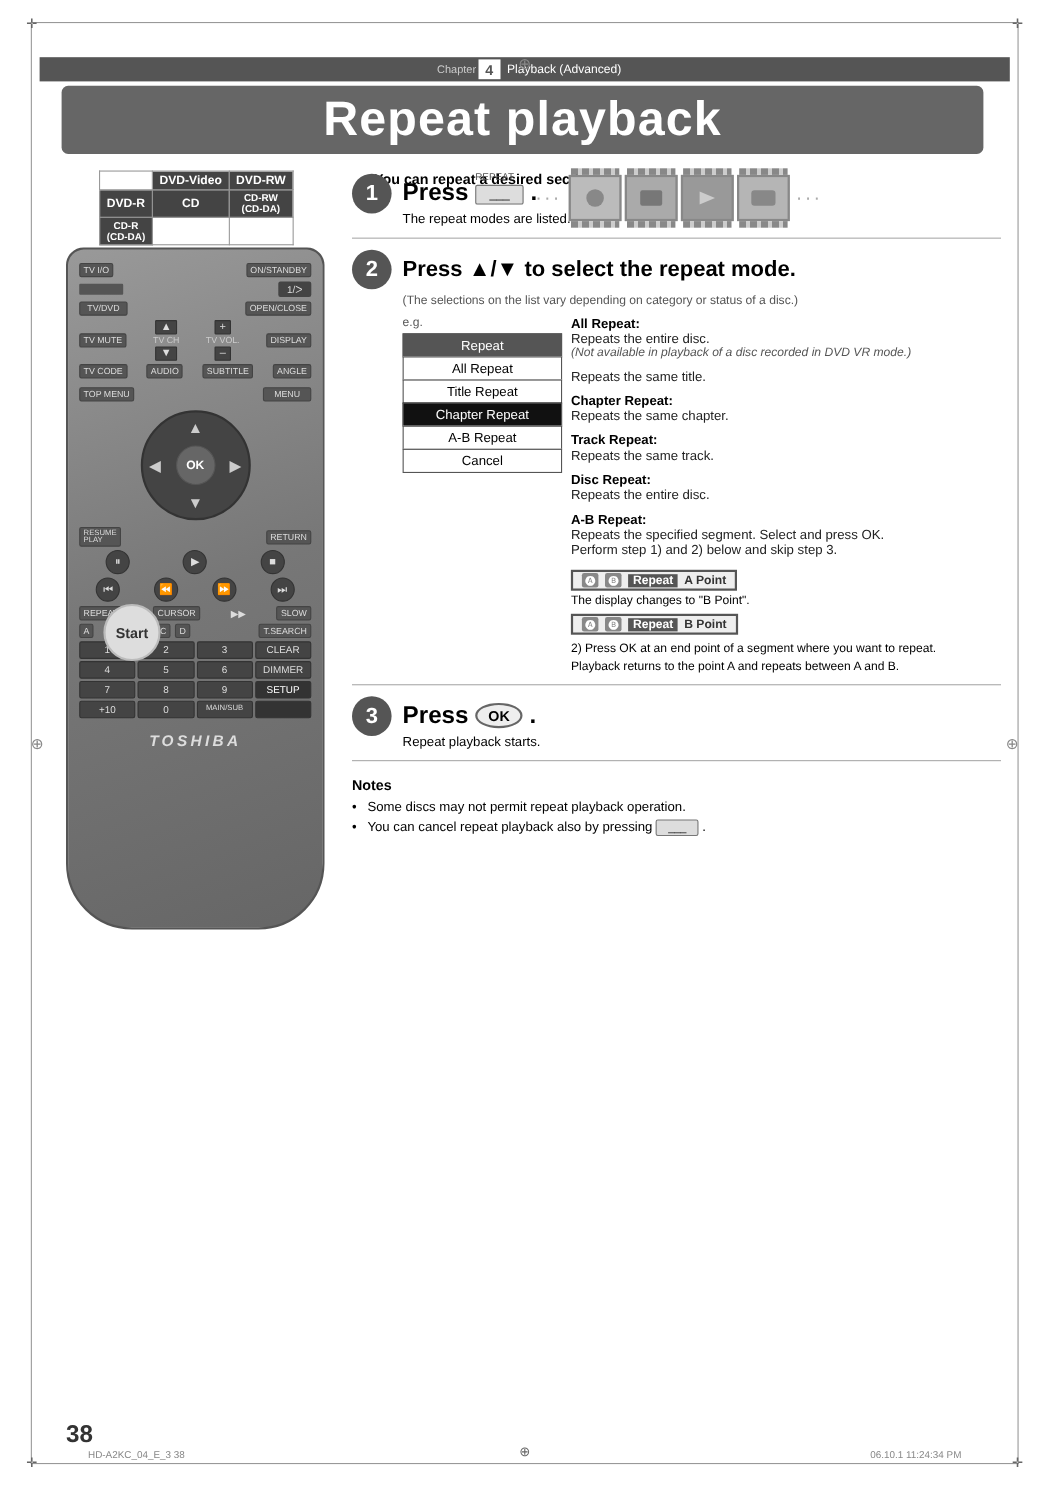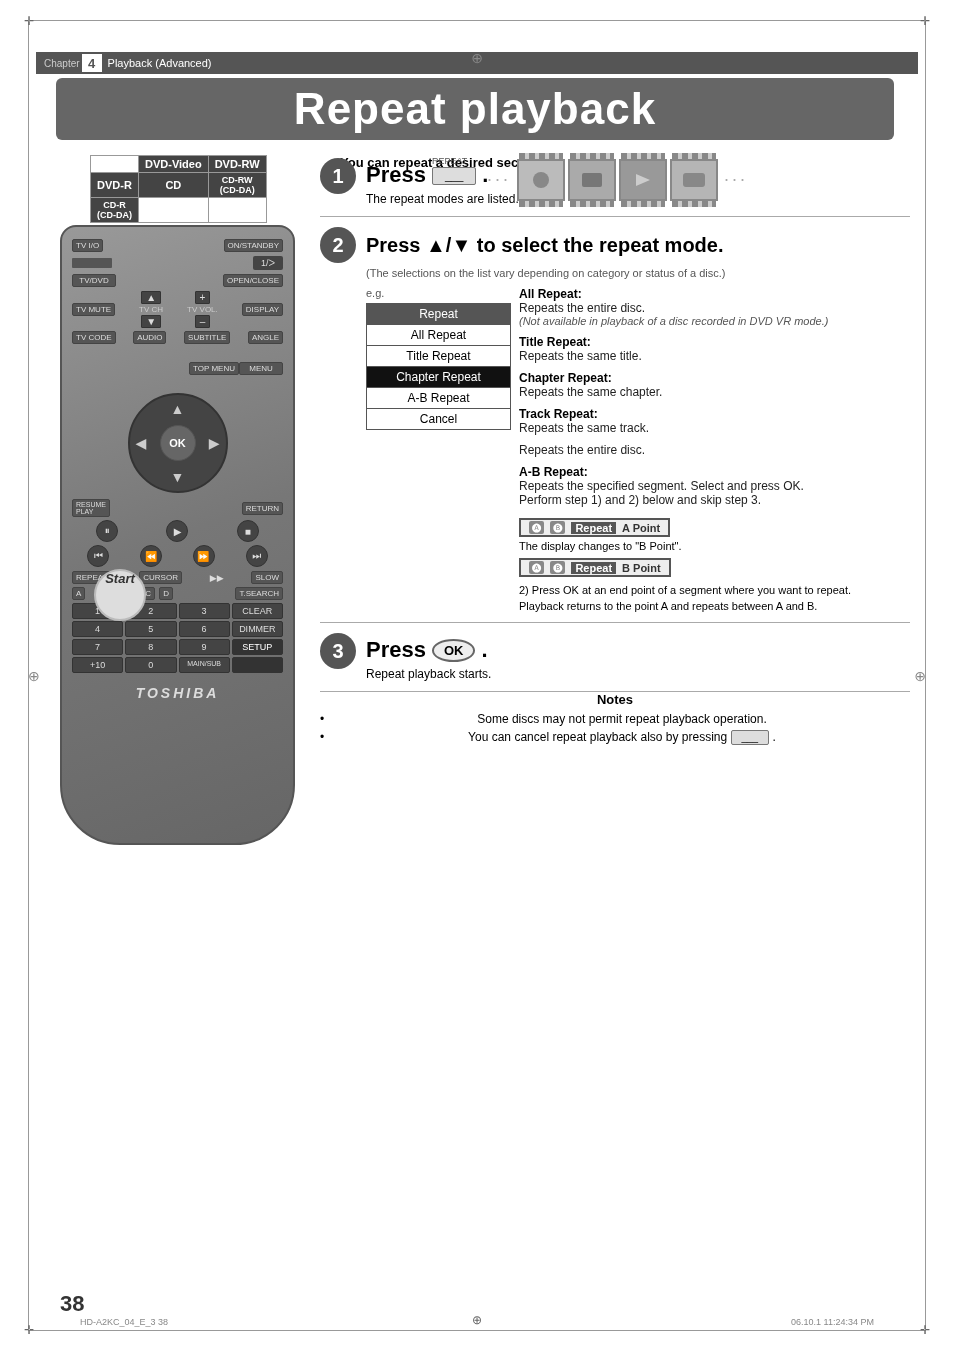--- a/index.html
+++ b/index.html
@@ -41,20 +41,21 @@
     }
 
     
     .chapter-bar {
       position: absolute;
       top: 52px; left: 36px; right: 36px;
       height: 22px;
       background: #555;
       display: flex; align-items: center;
       padding-left: 8px;
+      justify-content: center;
     }
     .chapter-bar-text {
       color: #fff;
       font-size: 11px;
       font-weight: normal;
     }
     .chapter-num {
       background: #fff;
       color: #555;
       font-weight: bold;
@@ -398,21 +399,21 @@
     <span class="remote-btn">DISPLAY</span>
   </div>
 
   <div class="remote-row" style="font-size:8px;">
     <span class="remote-btn">TV CODE</span>
     <span class="remote-btn">AUDIO</span>
     <span class="remote-btn">SUBTITLE</span>
     <span class="remote-btn">ANGLE</span>
   </div>
 
-  <div class="remote-row" style="margin:18px 0;justify-content:flex-end;">
+  <div class="remote-row" style="margin:8px 0;">
     <span class="remote-btn wide">TOP MENU</span>
     <span></span>
     <span class="remote-btn wide">MENU</span>
   </div>
 
   <div class="nav-cluster">
     <div class="nav-arrow nav-up">▲</div>
     <div class="nav-arrow nav-down">▼</div>
     <div class="nav-arrow nav-left">◀</div>
     <div class="nav-arrow nav-right">▶</div>
@@ -440,21 +441,21 @@
   <div class="remote-row" style="margin:4px 0 2px;">
     <span class="remote-btn">REPEAT</span>
     <span class="remote-btn">CURSOR</span>
     <span style="font-size:9px;color:#ddd;">▶▶</span>
     <span class="remote-btn">SLOW</span>
   </div>
 
   <div style="display:flex;align-items:center;margin:3px 0;position:relative;">
     <span class="remote-btn" style="margin-right:4px;">A</span>
 
-    <div style="position:absolute;left:22px;top:-18px;background:#ddd;border-radius:50%;width:52px;height:52px;display:flex;justify-content:center;border:2px solid #bbb;z-index:10;font-style:italic;">
+    <div style="position:absolute;left:22px;top:-18px;background:#ddd;border-radius:50%;width:52px;height:52px;display:flex;align-items:center;justify-content:center;border:2px solid #bbb;z-index:10;">
       <span style="font-size:13px;font-weight:bold;color:#333;">Start</span>
     </div>
     <span style="width:52px;"></span>
     <span class="remote-btn" style="margin-right:4px;">C</span>
     <span class="remote-btn">D</span>
     <span></span>
     <span class="remote-btn" style="margin-left:auto;">T.SEARCH</span>
   </div>
 
   <div class="num-grid">
@@ -517,32 +518,32 @@
         </div>
       </div>
 
       <div style="flex:1;font-size:12px;">
         <div class="desc-item">
           <div class="desc-title">All Repeat:</div>
           <div class="desc-text">Repeats the entire disc.</div>
           <div class="desc-note">(Not available in playback of a disc recorded in DVD VR mode.)</div>
         </div>
         <div class="desc-item">
-          <div class="desc-title">Title Repeat:</div>
           <div class="desc-text">Repeats the same title.</div>
         </div>
         <div class="desc-item">
           <div class="desc-title">Chapter Repeat:</div>
           <div class="desc-text">Repeats the same chapter.</div>
         </div>
         <div class="desc-item">
           <div class="desc-title">Track Repeat:</div>
           <div class="desc-text">Repeats the same track.</div>
         </div>
         <div class="desc-item">
+          <div class="desc-title">Disc Repeat:</div>
           <div class="desc-text">Repeats the entire disc.</div>
         </div>
         <div class="desc-item">
           <div class="desc-title">A-B Repeat:</div>
           <div class="desc-text">Repeats the specified segment. Select and press OK.<br>Perform step 1) and 2) below and skip step 3.</div>
         </div>
 
         
         <div style="margin-top:6px;">
           <div class="ab-display">
@@ -573,21 +574,21 @@
     <div style="padding-top:4px;">
       <div style="display:flex;align-items:center;gap:6px;">
         <span style="font-size:22px;font-weight:bold;">Press</span>
         <span style="border:2px solid #666;border-radius:50%;padding:2px 10px;font-size:13px;font-weight:bold;background:#eee;">OK</span>
         <span style="font-size:22px;font-weight:bold;">.</span>
       </div>
       <div style="font-size:12px;margin-top:4px;">Repeat playback starts.</div>
     </div>
   </div>
 
-  <div style="text-align:center;">
+  <div style="margin-top:14px;">
     <div style="font-weight:bold;font-size:13px;margin-bottom:5px;">Notes</div>
     <div style="position:relative;padding-left:14px;font-size:12px;margin-bottom:4px;">
       <span style="position:absolute;left:0;">•</span>
       <span>Some discs may not permit repeat playback operation.</span>
     </div>
     <div style="position:relative;padding-left:14px;font-size:12px;">
       <span style="position:absolute;left:0;">•</span>
       <span>You can cancel repeat playback also by pressing </span>
       <span style="border:1px solid #777;background:#ddd;padding:1px 10px;font-size:10px;border-radius:2px;display:inline-block;">___</span>
       <span> .</span>

